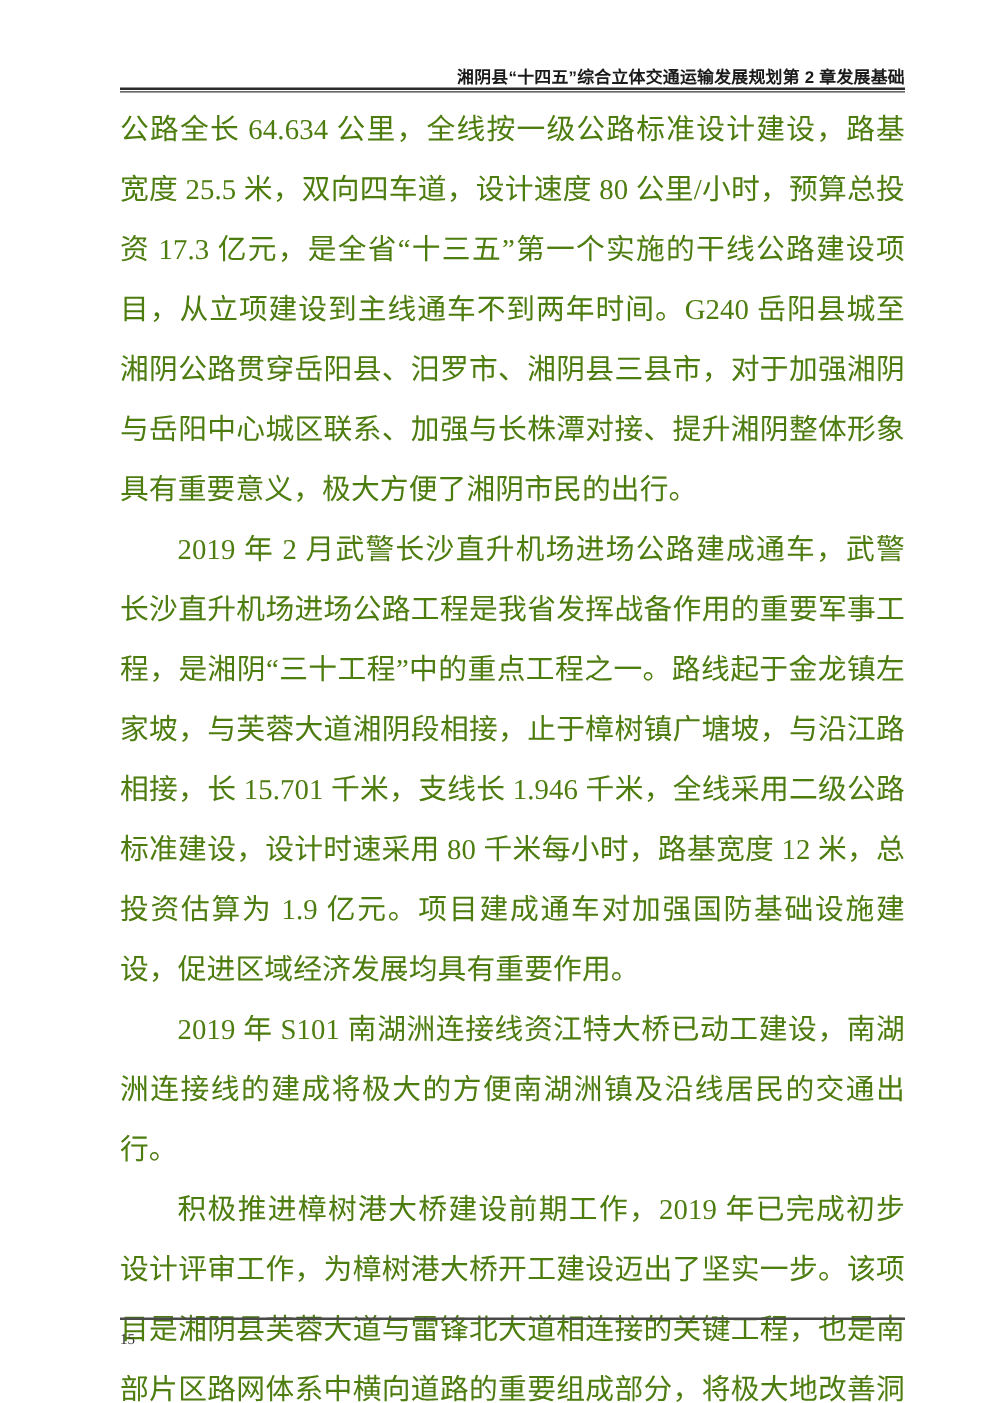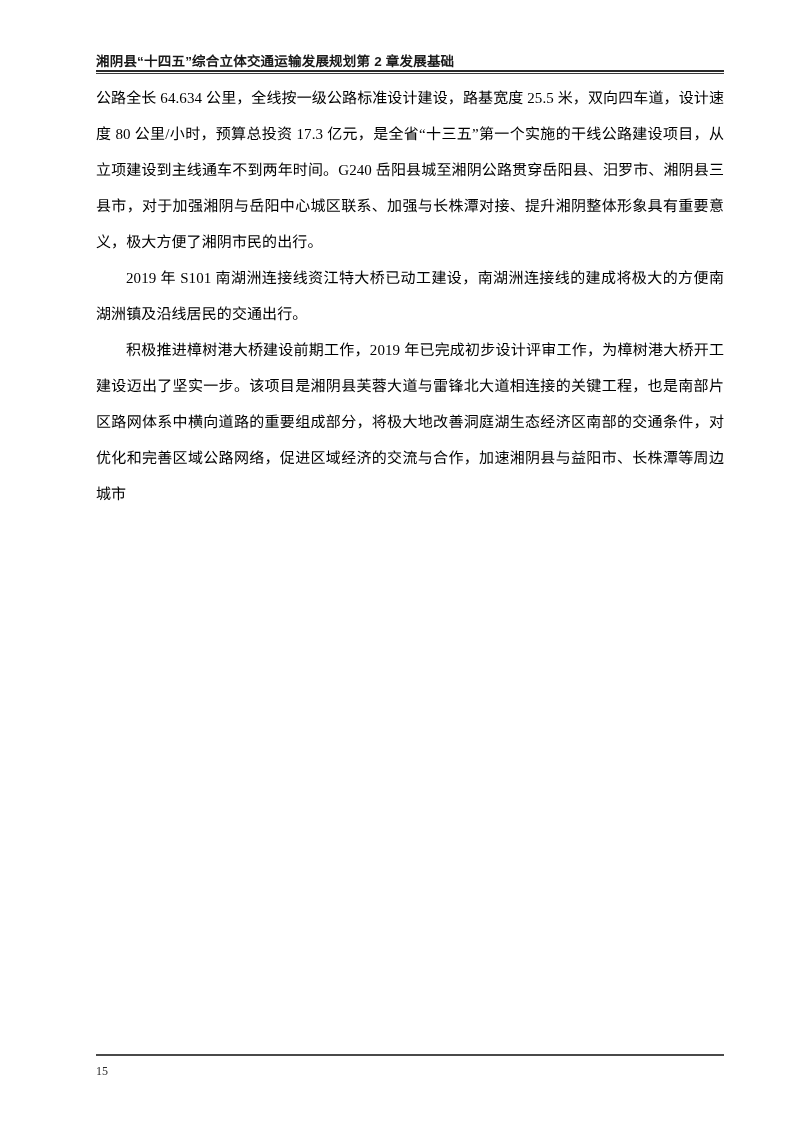--- a/index.html
+++ b/index.html
@@ -23,21 +23,21 @@
 
   
   .page-header {
     position: absolute;
     left: 96px;
     top: 44px;
     width: 628px;
     height: 26px;
     display: flex;
     align-items: flex-end;
-    justify-content: flex-start;
+    justify-content: flex-end;
     box-sizing: border-box;
   }
 
   .header-left,
   .header-right {
     font-family: "Liberation Sans", "DejaVu Sans", sans-serif;
     font-size: 13.5px;
     font-weight: bold;
     line-height: 1.1;
     letter-spacing: 0.2px;
@@ -77,26 +77,26 @@
     position: absolute;
     left: 96px;
     top: 80px;
     width: 628px;
     height: 950px;
     box-sizing: border-box;
   }
 
   .para {
     margin: 0;
-    font-size: 15px;
-    line-height: 36px;
+    font-size: 23px;
+    line-height: 48px;
     text-align: justify;
     text-justify: inter-character;
     letter-spacing: 0.1px;
-    color: #000000;
+    color: #4d7c0f;
     
   }
   .para.indent {
     text-indent: 2em;
   }
 
   
   .footer-rule {
     position: absolute;
     left: 96px;
@@ -148,20 +148,21 @@
 
   <div class="header-rule">
     <div class="rule-thick"></div>
     <div class="rule-thin"></div>
   </div>
 
   <div class="body-area">
     <p class="para">公路全长 64.634 公里，全线按一级公路标准设计建设，路基宽度 25.5 米，双向四车道，设计速度 80 公里/小时，预算总投资 17.3 亿元，是全省“十三五”第一个实施的干线公路建设项目，从立项建设到主线通车不到两年时间。G240 岳阳县城至湘阴公路贯穿岳阳县、汨罗市、湘阴县三县市，对于加强湘阴与岳阳中心城区联系、加强与长株潭对接、提升湘阴整体形象具有重要意义，极大方便了湘阴市民的出行。</p>
 
 
+    <p class="para indent">2019 年 2 月武警长沙直升机场进场公路建成通车，武警长沙直升机场进场公路工程是我省发挥战备作用的重要军事工程，是湘阴“三十工程”中的重点工程之一。路线起于金龙镇左家坡，与芙蓉大道湘阴段相接，止于樟树镇广塘坡，与沿江路相接，长 15.701 千米，支线长 1.946 千米，全线采用二级公路标准建设，设计时速采用 80 千米每小时，路基宽度 12 米，总投资估算为 1.9 亿元。项目建成通车对加强国防基础设施建设，促进区域经济发展均具有重要作用。</p>
 
     <p class="para indent">2019 年 S101 南湖洲连接线资江特大桥已动工建设，南湖洲连接线的建成将极大的方便南湖洲镇及沿线居民的交通出行。</p>
 
     <p class="para indent">积极推进樟树港大桥建设前期工作，2019 年已完成初步设计评审工作，为樟树港大桥开工建设迈出了坚实一步。该项目是湘阴县芙蓉大道与雷锋北大道相连接的关键工程，也是南部片区路网体系中横向道路的重要组成部分，将极大地改善洞庭湖生态经济区南部的交通条件，对优化和完善区域公路网络，促进区域经济的交流与合作，加速湘阴县与益阳市、长株潭等周边城市</p>
   </div>
 
   <div class="footer-rule"></div>
 
   <div class="page-footer">
     <div class="footer-page-number">15</div>

